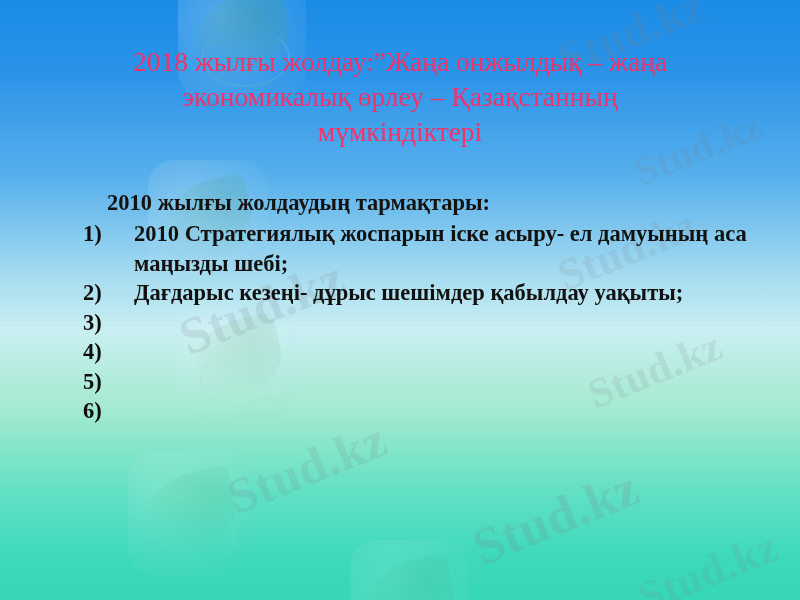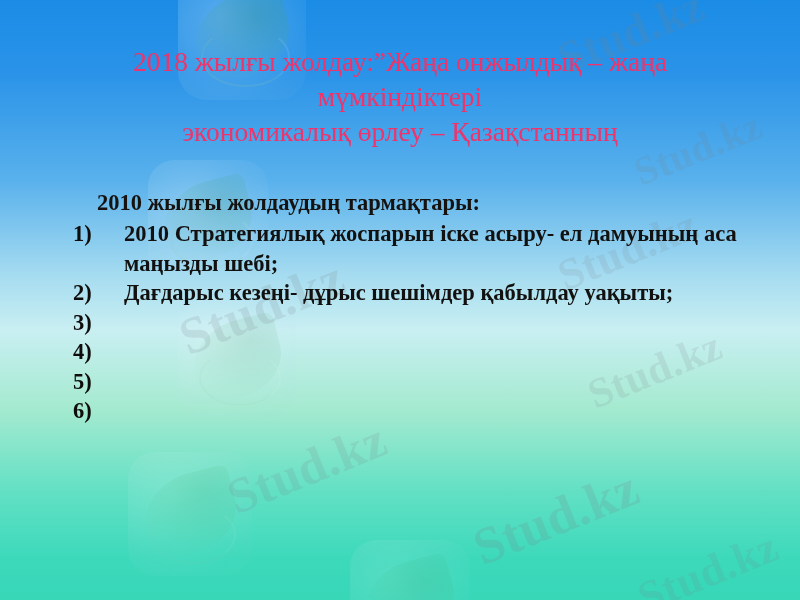--- a/index.html
+++ b/index.html
@@ -102,21 +102,21 @@
     font-size: 27.5px;
     line-height: 35px;
     font-weight: normal;
     letter-spacing: 0px;
   }
   #title-block .tline { display: block; }
 
   #body-block {
     position: absolute;
     top: 188px;
-    left: 45px;
+    left: 55px;
     width: 700px;
     color: #12100e;
     font-weight: bold;
     font-size: 22.5px;
     line-height: 29.5px;
   }
 
   #list-heading {
     display: block;
     margin: 0 0 2px 52px;
@@ -169,22 +169,22 @@
       <span class="wm-text" style="left: 590px; top: 372px; font-size: 42px; transform: rotate(-22deg); color: rgba(120, 130, 135, 0.15);">Stud.kz</span>
       <span class="wm-text" style="left: 230px; top: 470px; font-size: 50px; transform: rotate(-22deg); color: rgba(120, 130, 135, 0.16);">Stud.kz</span>
       <span class="wm-text" style="left: 476px; top: 520px; font-size: 52px; transform: rotate(-22deg); color: rgba(120, 130, 135, 0.18);">Stud.kz</span>
       <span class="wm-text" style="left: 640px; top: 574px; font-size: 44px; transform: rotate(-22deg); color: rgba(120, 130, 135, 0.14);">Stud.kz</span>
     </div>
 
   <div class="content">
 
     <div id="title-block">
       <span class="tline">2018 жылғы жолдау:”Жаңа онжылдық – жаңа</span>
+      <span class="tline">экономикалық өрлеу – Қазақстанның</span>
       <span class="tline">мүмкіндіктері</span>
-      <span class="tline">экономикалық өрлеу – Қазақстанның</span>
     </div>
 
     <div id="body-block">
 
       <span id="list-heading">2010 жылғы жолдаудың тармақтары:</span>
 
       <ol class="points">
         <li>
           <span class="marker">1)</span>
           <span class="ptext">2010 Стратегиялық жоспарын іске асыру- ел дамуының аса маңызды шебі;</span>

